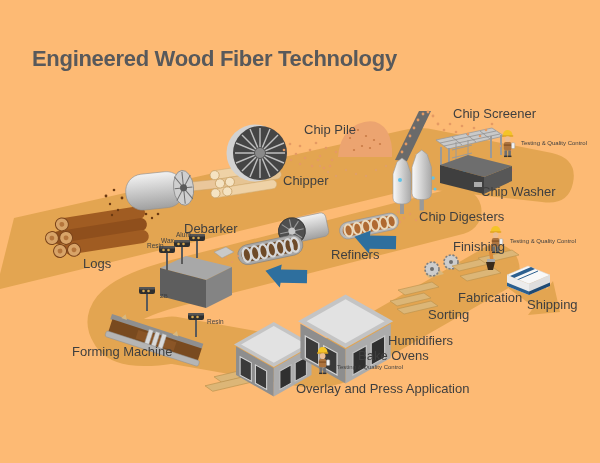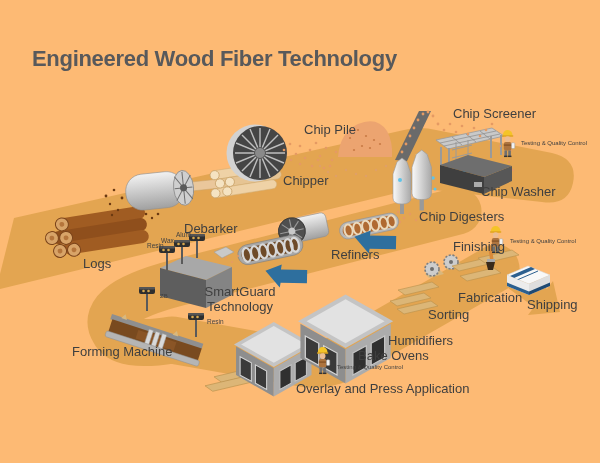--- a/index.html
+++ b/index.html
@@ -396,21 +396,20 @@
   <div class="title">Engineered Wood Fiber Technology</div>
 
   <div class="lbl" style="left:83px;top:256px;">Logs</div>
   <div class="lbl" style="left:184px;top:221px;">Debarker</div>
   <div class="lbl" style="left:283px;top:173px;">Chipper</div>
   <div class="lbl" style="left:304px;top:122px;">Chip Pile</div>
   <div class="lbl" style="left:453px;top:106px;">Chip Screener</div>
   <div class="lbl" style="left:481px;top:184px;">Chip Washer</div>
   <div class="lbl" style="left:419px;top:209px;">Chip Digesters</div>
   <div class="lbl" style="left:315px;top:247px;margin-left:16px;">Refiners</div>
-  <div class="lbl lbl-c" style="left:202px;top:285px;width:76px;">SmartGuard Technology</div>
   <div class="lbl" style="left:417px;top:239px;padding-left:36px;">Finishing</div>
   <div class="lbl" style="left:458px;top:290px;">Fabrication</div>
   <div class="lbl" style="left:428px;top:307px;">Sorting</div>
   <div class="lbl" style="left:527px;top:297px;">Shipping</div>
   <div class="lbl" style="left:388px;top:333px;">Humidifiers</div>
   <div class="lbl" style="left:358px;top:348px;">Bake Ovens</div>
   <div class="lbl" style="left:296px;top:381px;">Overlay and Press Application</div>
   <div class="lbl" style="left:72px;top:344px;">Forming Machine</div>
 
   <div class="lbl sm" style="left:521px;top:140px;">Testing &amp; Quality Control</div>

